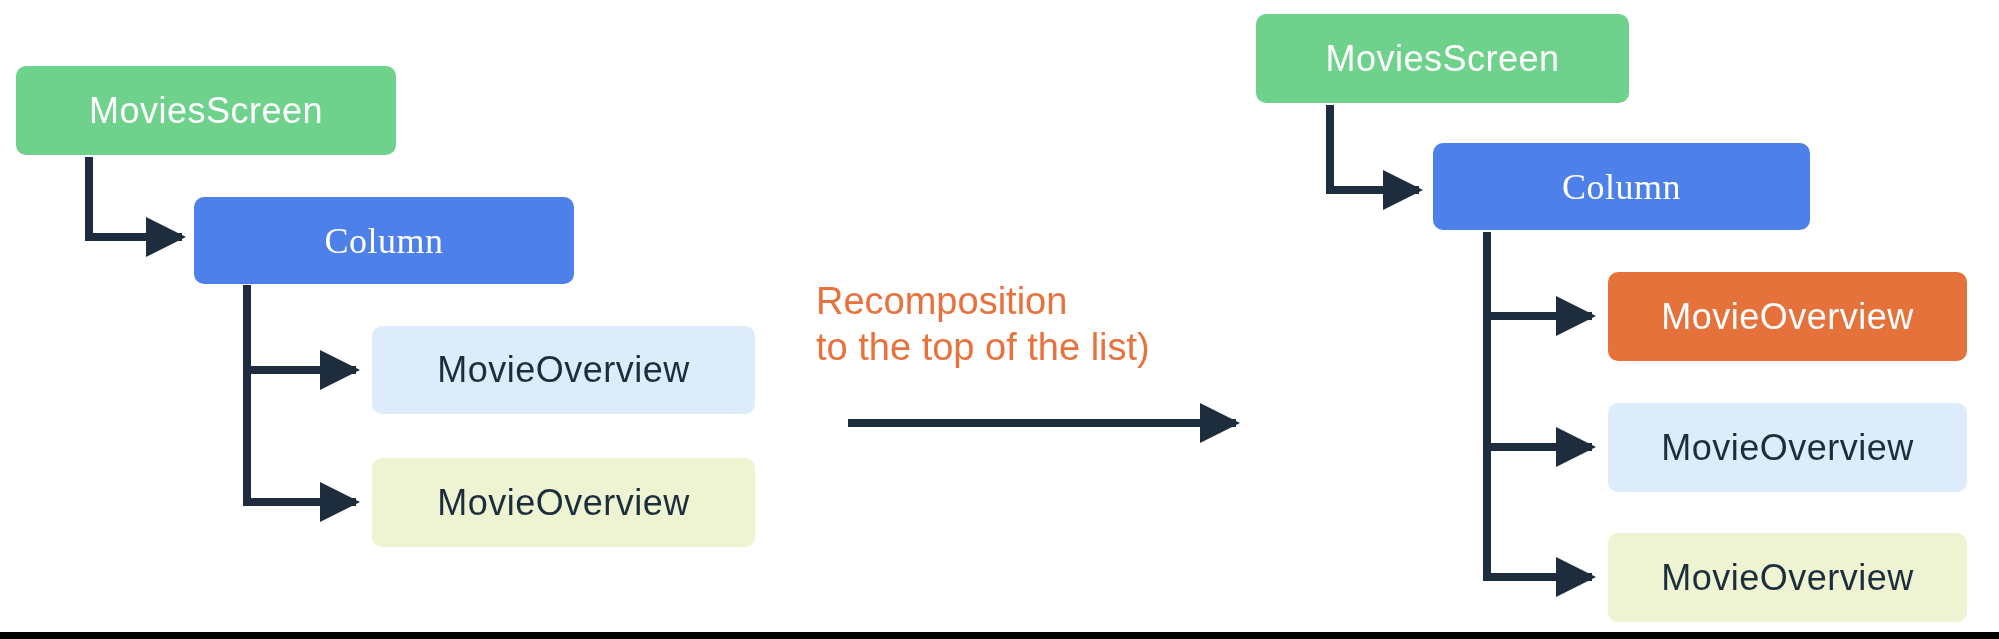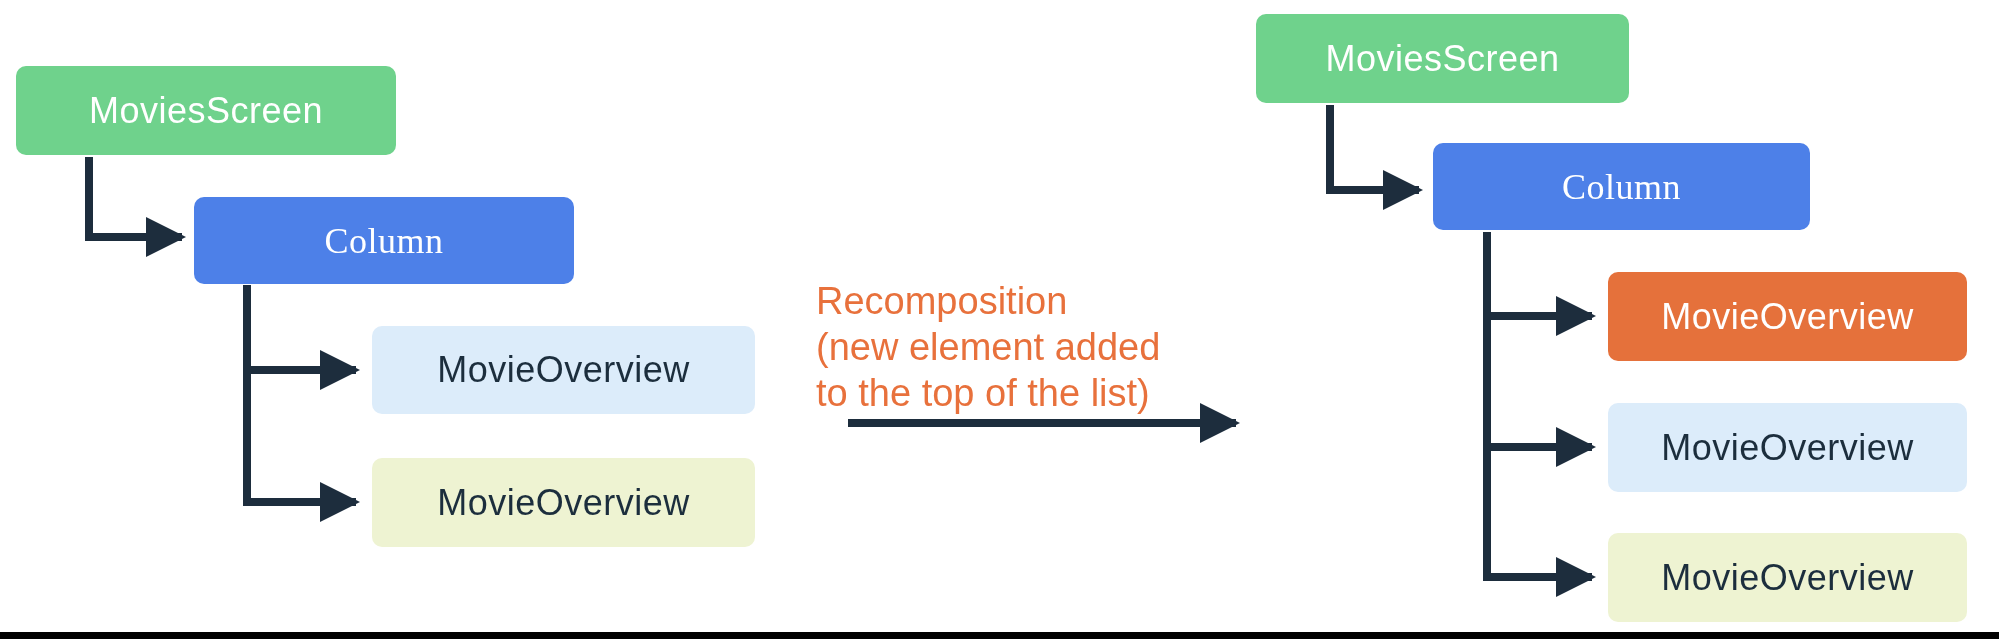--- a/index.html
+++ b/index.html
@@ -107,21 +107,20 @@
   <div class="node node-green" style="left:16px; top:66px; width:380px; height:89px;">MoviesScreen</div>
 
   <div class="node node-blue" style="left:194px; top:197px; width:380px; height:87px;">Column</div>
 
   <div class="node node-lblue" style="left:372px; top:326px; width:383px; height:88px;">MovieOverview</div>
 
   <div class="node node-yellow" style="left:372px; top:458px; width:383px; height:89px;">MovieOverview</div>
 
   <div class="caption">
     <div>Recomposition</div>
-    <div>(new element added</div>
     <div>to the top of the list)</div>
   </div>
 
   <div class="node node-green" style="left:1256px; top:14px; width:373px; height:89px;">MoviesScreen</div>
 
   <div class="node node-blue" style="left:1433px; top:143px; width:377px; height:87px;">Column</div>
 
   <div class="node node-orange" style="left:1608px; top:272px; width:359px; height:89px;">MovieOverview</div>
 
   <div class="node node-lblue" style="left:1608px; top:403px; width:359px; height:89px;">MovieOverview</div>

